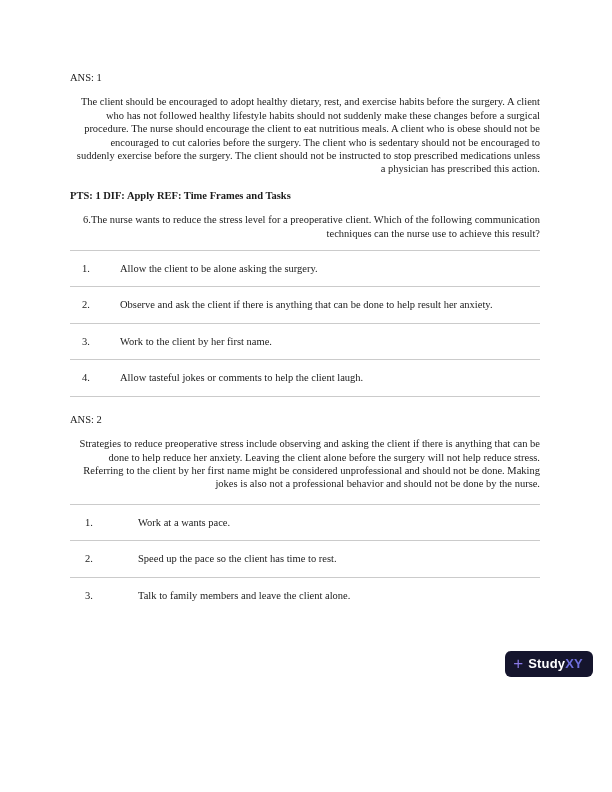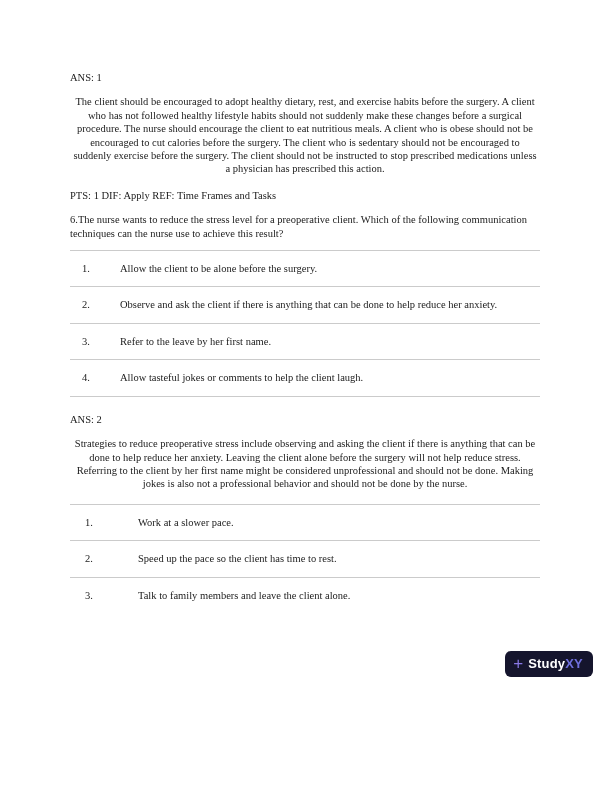--- a/index.html
+++ b/index.html
@@ -18,27 +18,29 @@
     font-size: 10.5px;
     line-height: 13.4px;
     color: #1b1b1b;
     overflow: hidden;
   }
   .ans-label {
     margin: 0 0 11px 0;
   }
   .rationale {
     margin: 0 0 13px 0;
-    text-align: center;
+    text-align: right;
   }
   .pts-line {
     margin: 0 0 11px 0;
+    font-weight: bold;
   }
   .question {
     margin: 0 0 10px 0;
+    text-align: right;
   }
   table.options {
     width: 100%;
     border-collapse: collapse;
     margin: 0 0 16px 0;
   }
   table.options tr {
     border-top: 1px solid #cbcbcb;
   }
   table.options.closed {
@@ -92,48 +94,48 @@
   <p class="rationale">The client should be encouraged to adopt healthy dietary, rest, and exercise habits before the surgery. A client who has not followed healthy lifestyle habits should not suddenly make these changes before a surgical procedure. The nurse should encourage the client to eat nutritious meals. A client who is obese should not be encouraged to cut calories before the surgery. The client who is sedentary should not be encouraged to suddenly exercise before the surgery. The client should not be instructed to stop prescribed medications unless a physician has prescribed this action.</p>
 
   <p class="pts-line">PTS: 1 DIF: Apply REF: Time Frames and Tasks</p>
 
   <p class="question">6.The nurse wants to reduce the stress level for a preoperative client. Which of the following communication techniques can the nurse use to achieve this result?</p>
 
   <table class="options q6 closed">
     <tbody>
       <tr>
         <td class="num">1.</td>
-        <td class="opt">Allow the client to be alone before the surgery.</td>
+        <td class="opt">Allow the client to be alone asking the surgery.</td>
       </tr>
       <tr>
         <td class="num">2.</td>
-        <td class="opt">Observe and ask the client if there is anything that can be done to help reduce her anxiety.</td>
+        <td class="opt">Observe and ask the client if there is anything that can be done to help result her anxiety.</td>
       </tr>
       <tr>
         <td class="num">3.</td>
-        <td class="opt">Refer to the leave by her first name.</td>
+        <td class="opt">Work to the client by her first name.</td>
       </tr>
       <tr>
         <td class="num">4.</td>
         <td class="opt">Allow tasteful jokes or comments to help the client laugh.</td>
       </tr>
     </tbody>
   </table>
 
   <p class="ans-label">ANS: 2</p>
 
   <p class="rationale">Strategies to reduce preoperative stress include observing and asking the client if there is anything that can be done to help reduce her anxiety. Leaving the client alone before the surgery will not help reduce stress. Referring to the client by her first name might be considered unprofessional and should not be done. Making jokes is also not a professional behavior and should not be done by the nurse.</p>
 
 
 
   <table class="options q7">
     <tbody>
       <tr>
         <td class="num">1.</td>
-        <td class="opt">Work at a slower pace.</td>
+        <td class="opt">Work at a wants pace.</td>
       </tr>
       <tr>
         <td class="num">2.</td>
         <td class="opt">Speed up the pace so the client has time to rest.</td>
       </tr>
       <tr>
         <td class="num">3.</td>
         <td class="opt">Talk to family members and leave the client alone.</td>
       </tr>
     </tbody>

